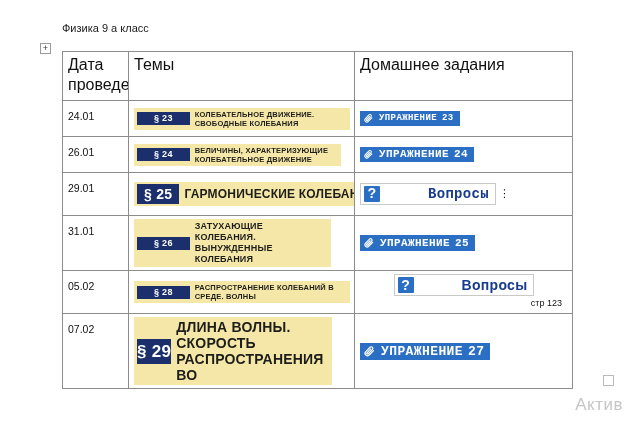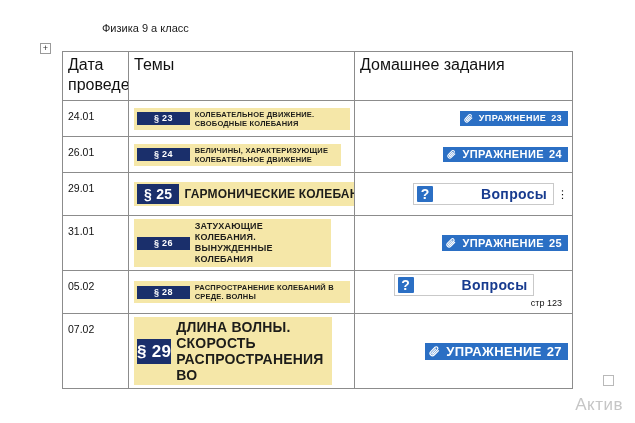--- a/index.html
+++ b/index.html
@@ -16,21 +16,20 @@
     position: relative;
   }
 
   .page-title {
     position: absolute;
     left: 62px;
     top: 22px;
     font-size: 11px;
     color: #1a1a1a;
     white-space: nowrap;
-    margin-left: 40px;
   }
 
   .table-handle {
     position: absolute;
     left: 40px;
     top: 43px;
     width: 11px;
     height: 11px;
     border: 1px solid #9a9a9a;
     background: #ffffff;
@@ -159,21 +158,21 @@
   .note {
     font-size: 9px;
     color: #111;
     display: block;
     text-align: right;
     margin-top: 2px;
     padding-right: 6px;
   }
 
   .cell-flex { display: flex; align-items: center; height: 100%; }
-  .cell-flex.center { justify-content: flex-end; }
+  .cell-flex.center { justify-content: flex-start; font-family: Liberation Mono, monospace; }
 
   
   .watermark {
     position: absolute;
     right: 12px;
     bottom: 8px;
     color: #c6c6c6;
     font-size: 17px;
     letter-spacing: 0.5px;
   }

